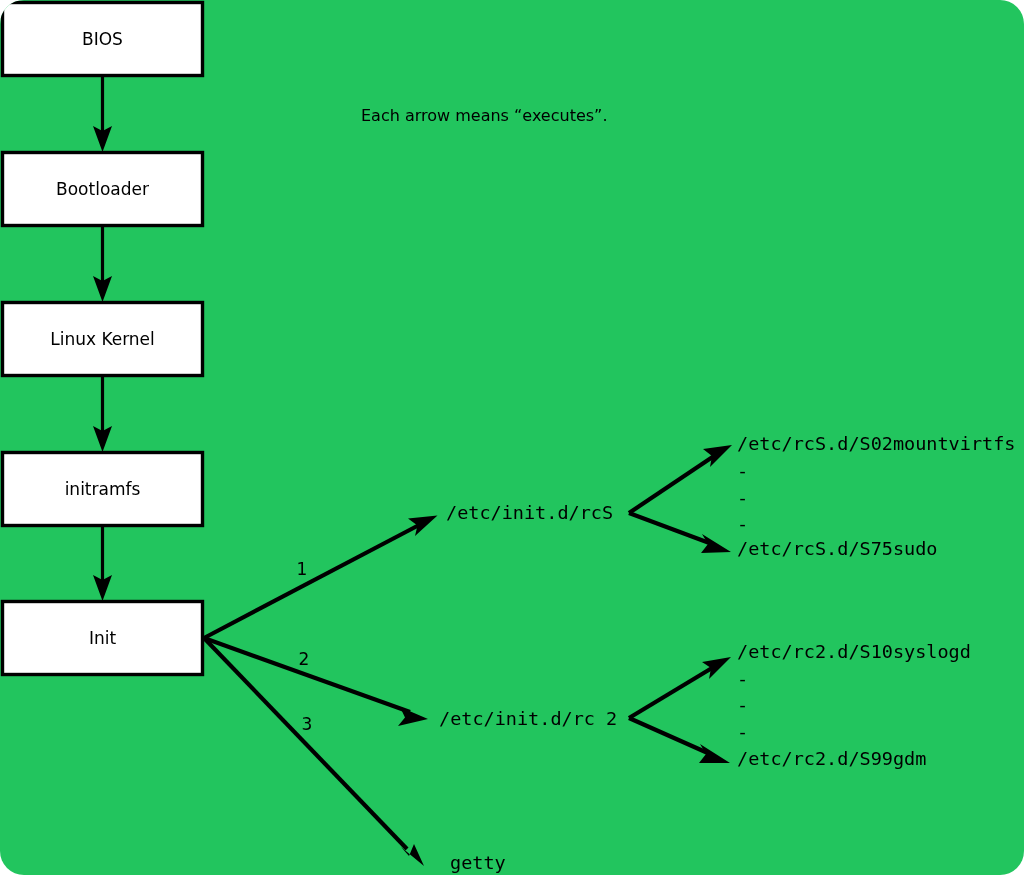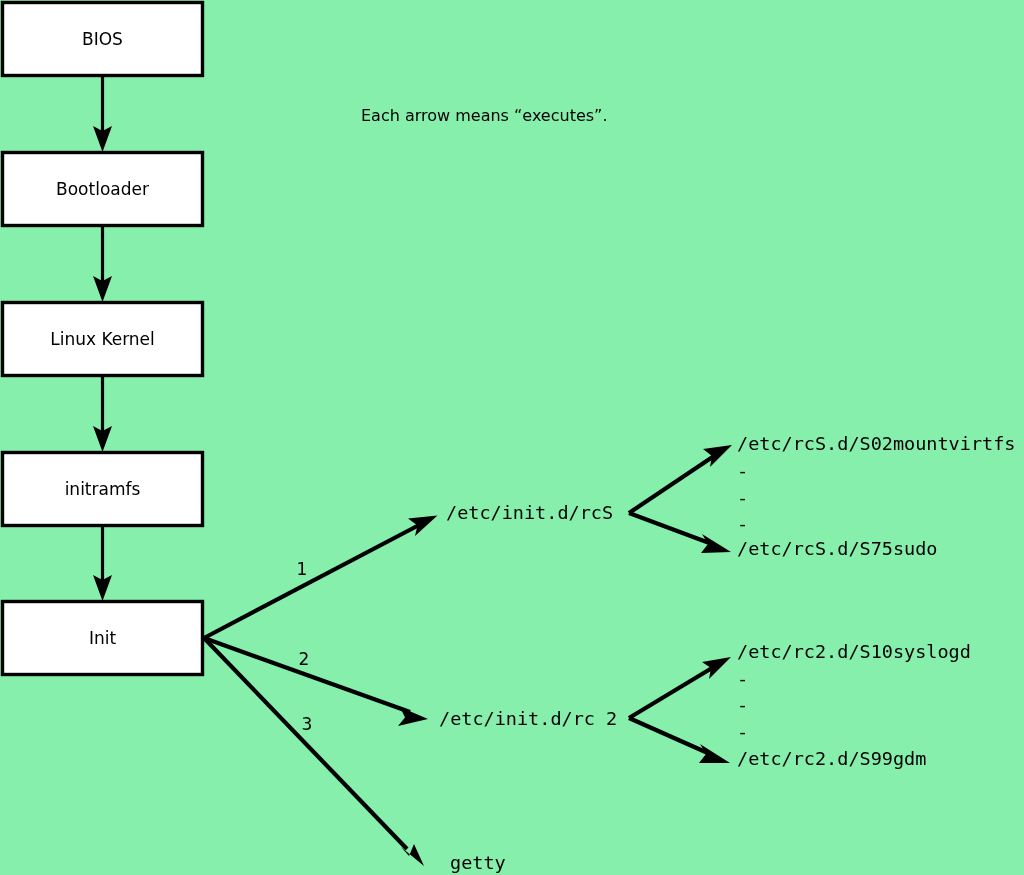--- a/index.html
+++ b/index.html
@@ -8,22 +8,23 @@
     background: #ffffff;
   }
   body {
     font-family: "Liberation Sans", sans-serif;
     color: #000000;
   }
   #canvas {
     position: relative;
     width: 1024px;
     height: 875px;
-    background: #86efac;
+    background: #22c55e;
     overflow: hidden;
+    border-radius: 24px;
   }
   #diagram-svg {
     position: absolute;
     left: 0;
     top: 0;
     width: 1024px;
     height: 875px;
   }
   .box-label {
     font-family: "DejaVu Sans", "Liberation Sans", sans-serif;

